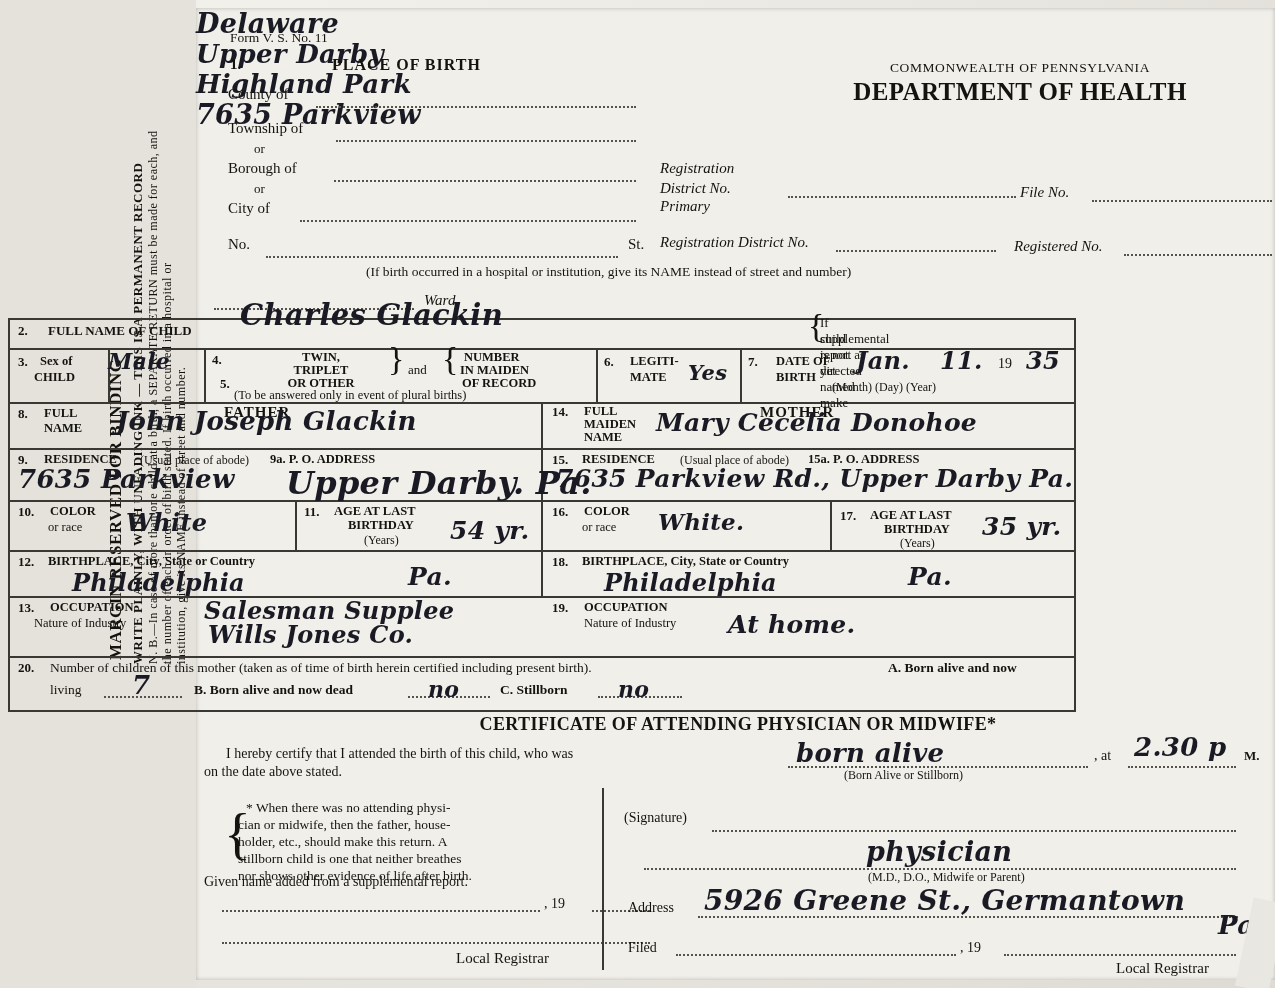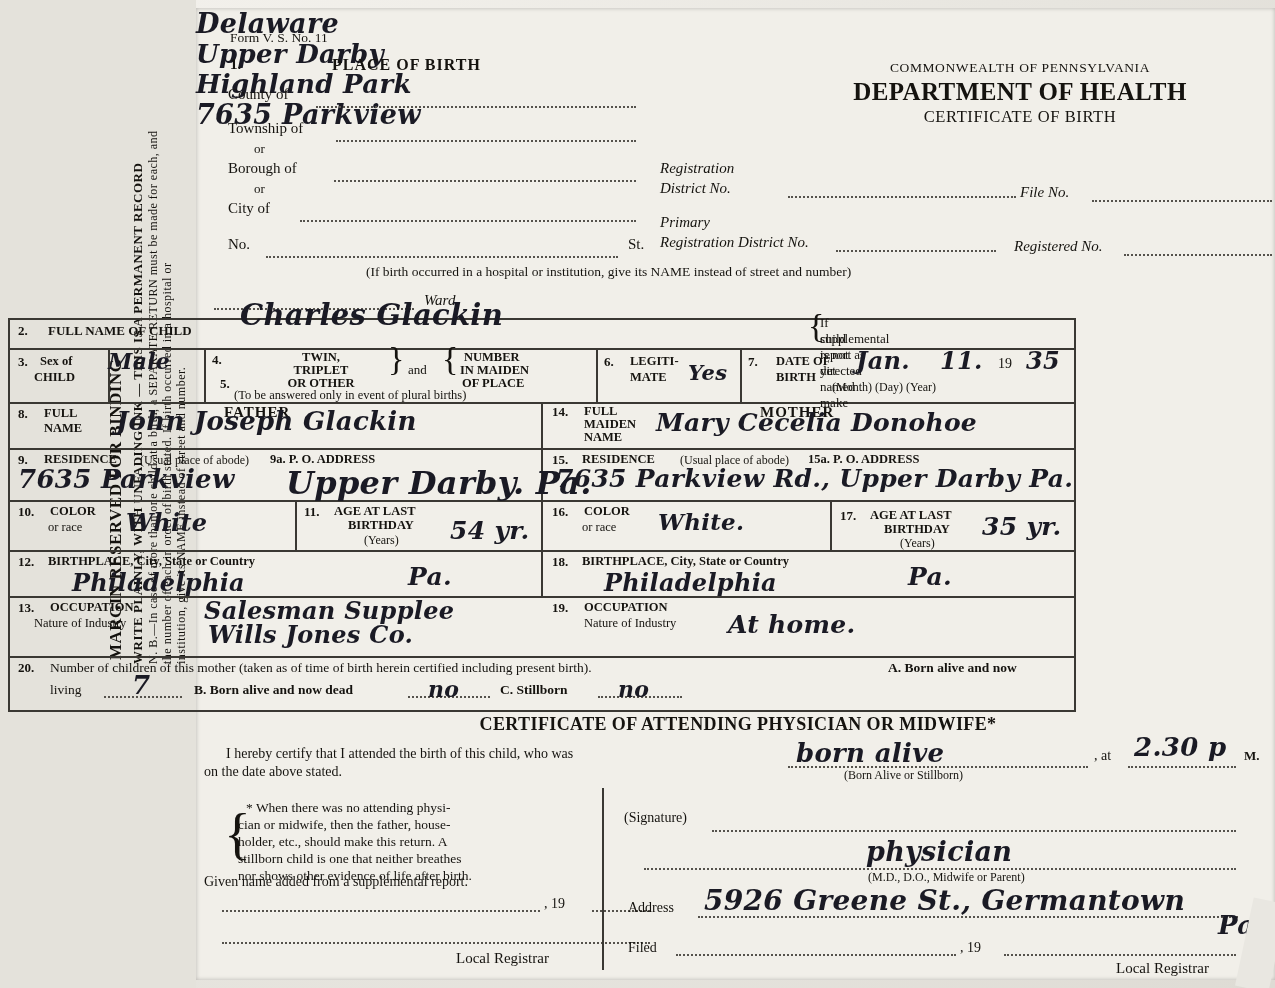--- a/index.html
+++ b/index.html
@@ -97,21 +97,20 @@
 
 <div style="position:absolute;left:196px;top:8px;width:1079px;height:310px;">
 
   <div class="formno">Form V. S. No. 11</div>
   <div class="pob-num">1.</div>
   <div class="pob-title">PLACE OF BIRTH</div>
 
   <div class="cw-block">
     <div class="cw1">COMMONWEALTH OF PENNSYLVANIA</div>
     <div class="cw2">DEPARTMENT OF HEALTH</div>
-    <div class="cw4">CERTIFICATE OF BIRTH</div>
   </div>
 
   <div class="row-lbl" style="left:32px;top:78px;">County of</div>
   <div class="line" style="left:120px;top:98px;width:320px;"></div>
   <div class="hand" style="left:128px;top:68px;font-size:27px;">Delaware</div>
 
   <div class="row-lbl" style="left:32px;top:112px;">Township of</div>
   <div class="line" style="left:140px;top:132px;width:300px;"></div>
   <div class="hand" style="left:142px;top:102px;font-size:26px;">Upper Darby</div>
   <div class="row-lbl" style="left:58px;top:133px;font-size:13px;">or</div>
@@ -130,21 +129,21 @@
   <div class="hand" style="left:72px;top:212px;font-size:27px;">7635 Parkview</div>
   <div class="row-lbl" style="left:432px;top:228px;">St.</div>
 
   <div class="row-lbl" style="left:464px;top:152px;font-style:italic;">Registration</div>
   <div class="row-lbl" style="left:464px;top:172px;font-style:italic;">District No.</div>
   <div class="line" style="left:592px;top:188px;width:228px;"></div>
 
   <div class="row-lbl" style="left:824px;top:176px;font-style:italic;">File No.</div>
   <div class="line" style="left:896px;top:192px;width:180px;"></div>
 
-  <div class="row-lbl" style="left:464px;top:206px;font-style:italic;">Primary</div>
+  <div class="row-lbl" style="left:464px;top:190px;font-style:italic;">Primary</div>
   <div class="row-lbl" style="left:464px;top:226px;font-style:italic;">Registration District No.</div>
   <div class="line" style="left:640px;top:242px;width:160px;"></div>
 
   <div class="row-lbl" style="left:818px;top:230px;font-style:italic;">Registered No.</div>
   <div class="line" style="left:928px;top:246px;width:148px;"></div>
 
   <div style="position:absolute;left:170px;top:256px;font-size:13.5px;">(If birth occurred in a hospital or institution, give its NAME instead of street and number)</div>
 
   <div class="line" style="left:18px;top:300px;width:200px;"></div>
   <div class="row-lbl" style="left:228px;top:284px;font-style:italic;">Ward</div>
@@ -190,21 +189,21 @@
   <div style="position:absolute;left:204px;top:34px;" class="cellnum">4.</div>
   <div style="position:absolute;left:248px;top:32px;font-size:12.5px;font-weight:bold;text-align:center;width:130px;">TWIN,</div>
   <div style="position:absolute;left:248px;top:45px;font-size:12.5px;font-weight:bold;text-align:center;width:130px;">TRIPLET</div>
   <div style="position:absolute;left:248px;top:58px;font-size:12.5px;font-weight:bold;text-align:center;width:130px;">OR OTHER</div>
   <div style="position:absolute;left:380px;top:36px;" class="brace">}</div>
   <div style="position:absolute;left:400px;top:44px;font-size:13px;">and</div>
   <div style="position:absolute;left:434px;top:36px;" class="brace">{</div>
   <div style="position:absolute;left:212px;top:58px;" class="cellnum">5.</div>
   <div style="position:absolute;left:456px;top:32px;font-size:12.5px;font-weight:bold;">NUMBER</div>
   <div style="position:absolute;left:452px;top:45px;font-size:12.5px;font-weight:bold;">IN MAIDEN</div>
-  <div style="position:absolute;left:454px;top:58px;font-size:12.5px;font-weight:bold;">OF PLACE</div>
+  <div style="position:absolute;left:454px;top:58px;font-size:12.5px;font-weight:bold;">OF RECORD</div>
   <div style="position:absolute;left:226px;top:70px;font-size:12.5px;">(To be answered only in event of plural births)</div>
 
   <div style="position:absolute;left:596px;top:36px;" class="cellnum">6.</div>
   <div style="position:absolute;left:622px;top:36px;font-size:12.5px;font-weight:bold;">LEGITI-</div>
   <div style="position:absolute;left:622px;top:52px;font-size:12.5px;font-weight:bold;">MATE</div>
   <div class="hand" style="position:absolute;left:680px;top:42px;font-size:21px;">Yes</div>
 
   <div style="position:absolute;left:740px;top:36px;" class="cellnum">7.</div>
   <div style="position:absolute;left:768px;top:36px;font-size:12.5px;font-weight:bold;">DATE OF</div>
   <div style="position:absolute;left:768px;top:52px;font-size:12.5px;font-weight:bold;">BIRTH</div>

